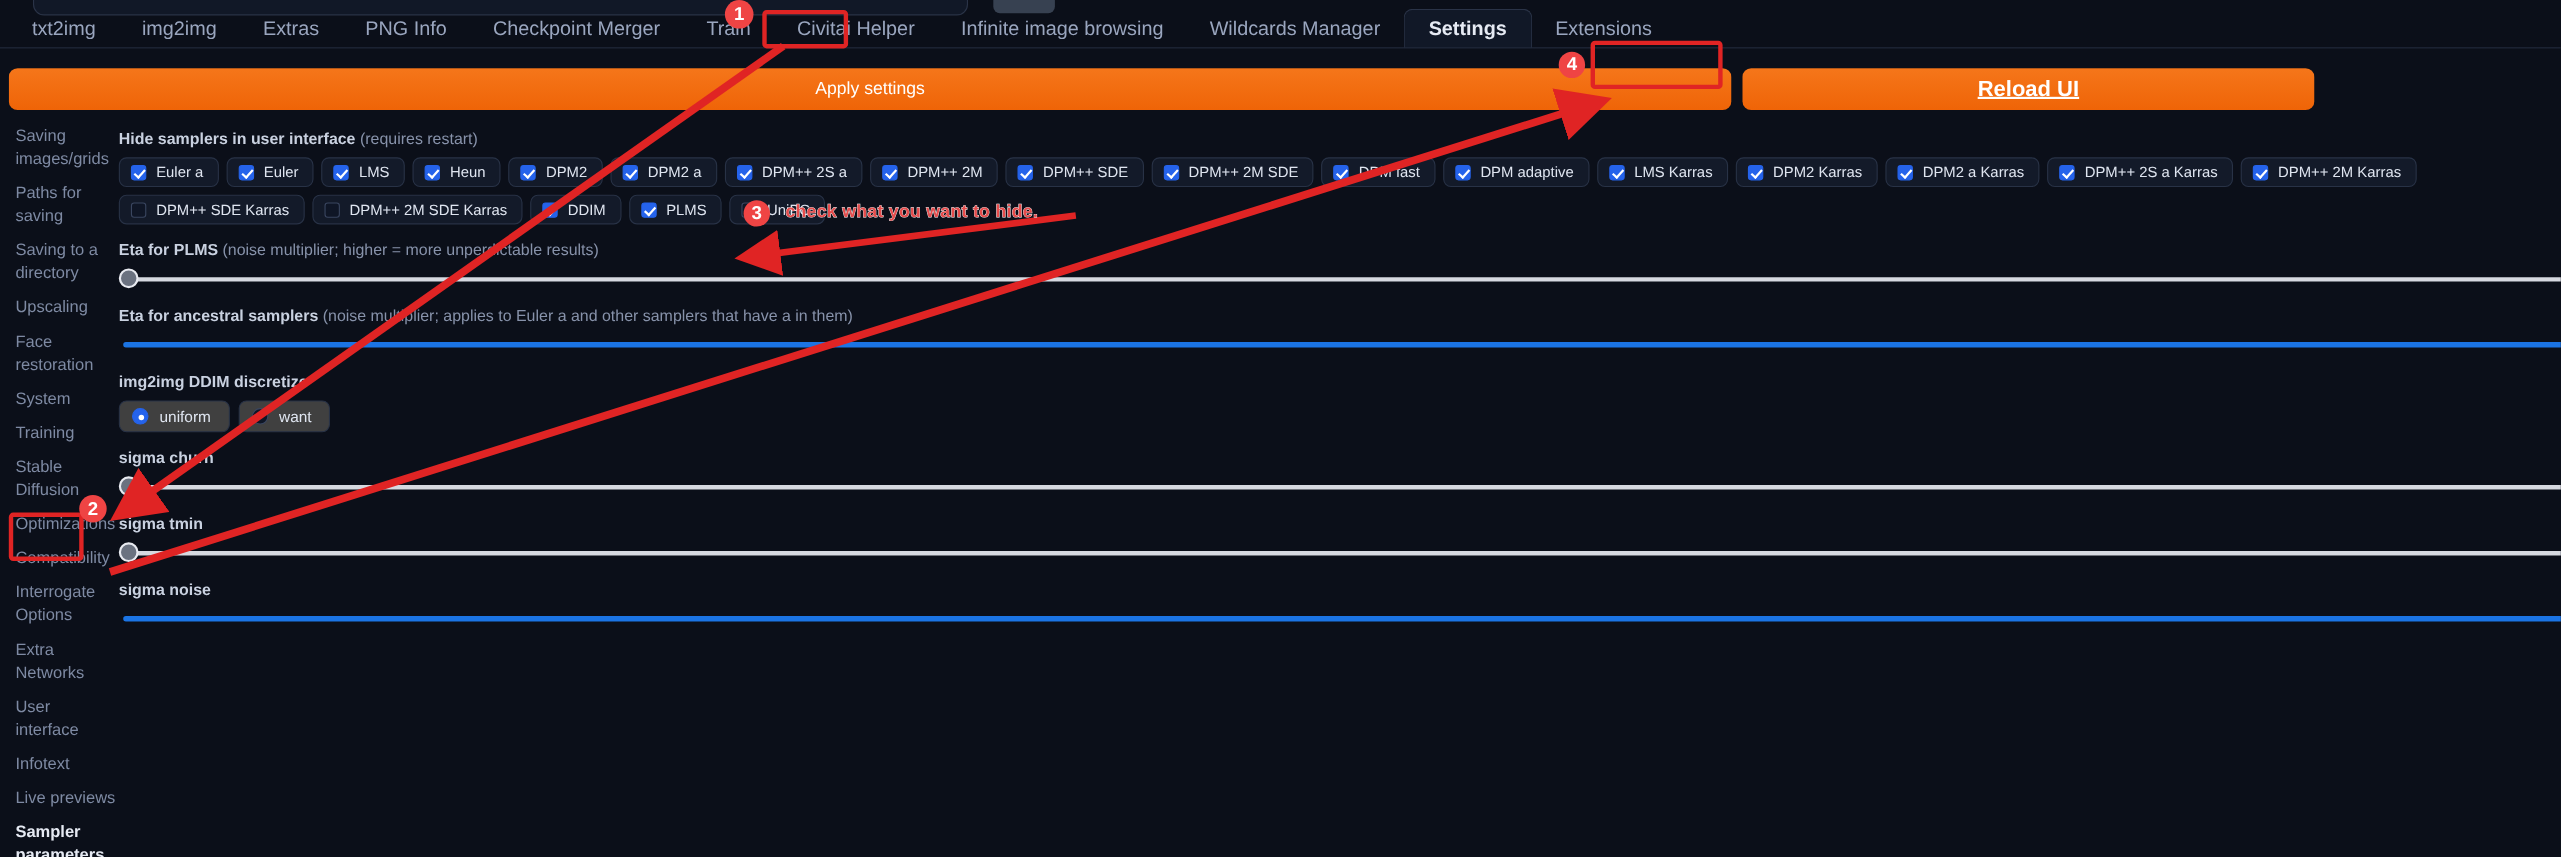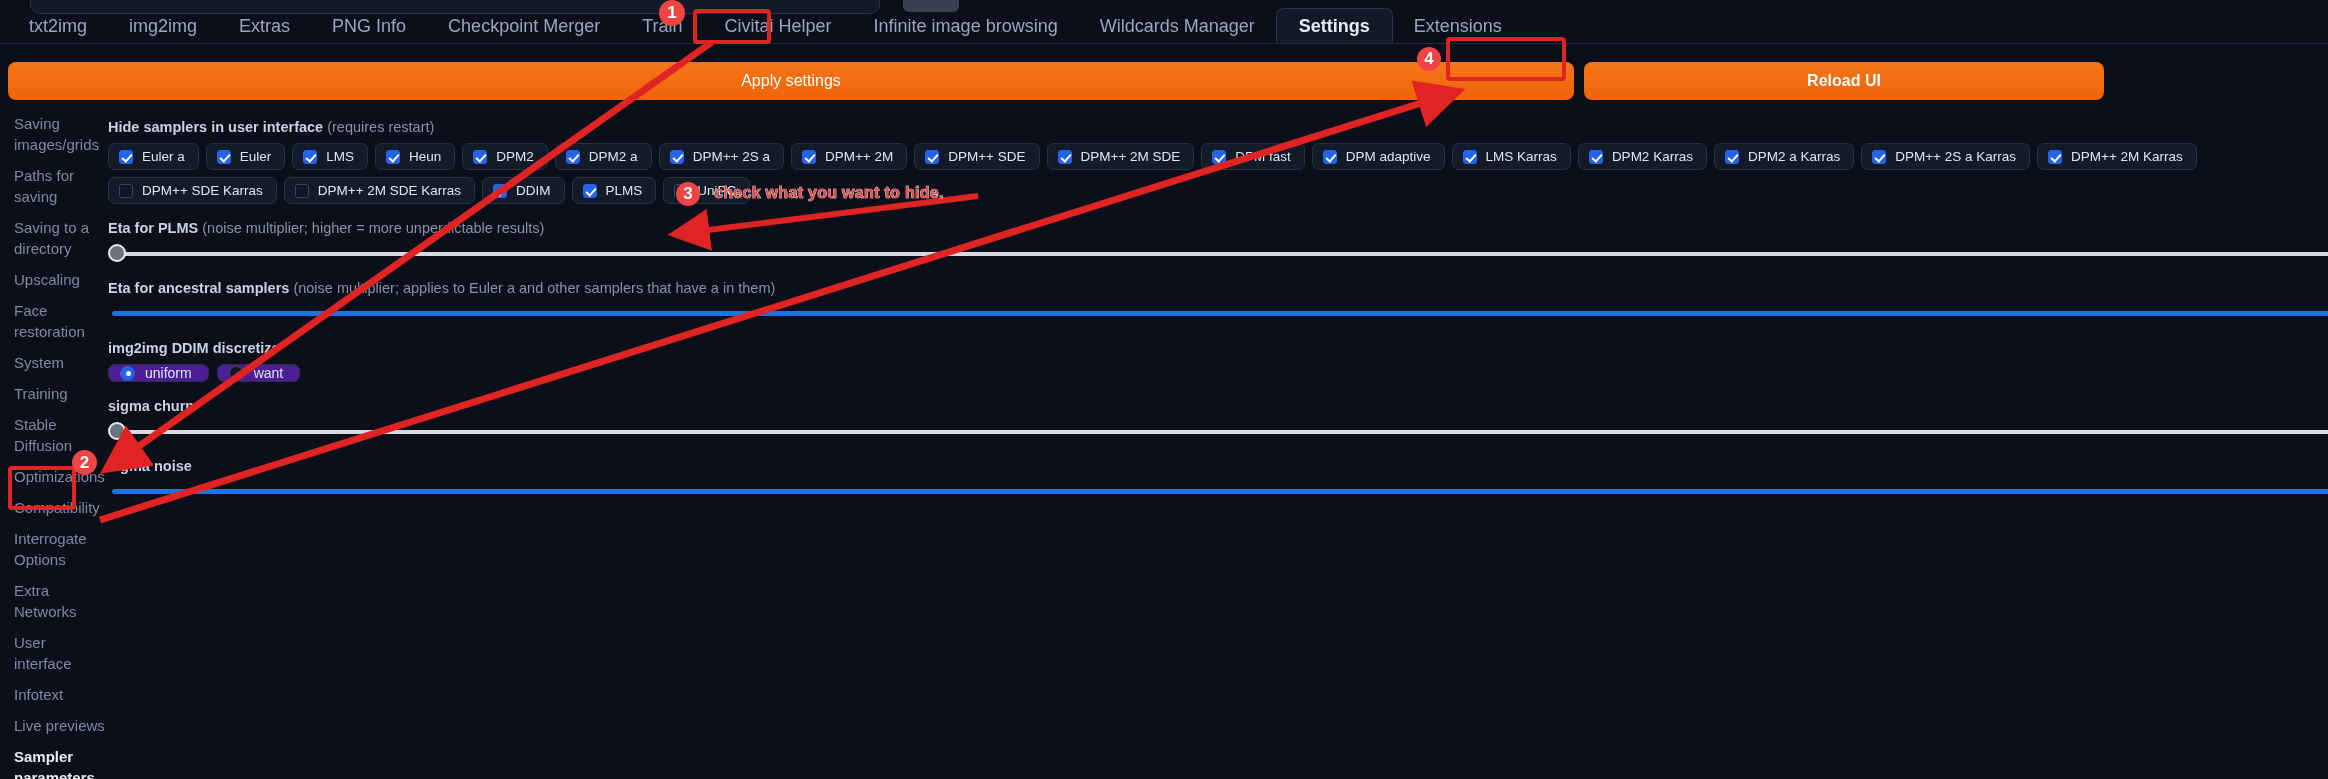--- a/index.html
+++ b/index.html
@@ -28,22 +28,22 @@
   .tabbar-underline { position:absolute; top:43px; left:0; width:2328px; height:1px; background:#232c3e; }
 
   
   .applyrow { position:absolute; top:62px; left:8px; width:2096px; height:38px; display:flex; gap:10px; }
   .apply-btn { flex:0 0 1566px; height:38px; background:#f2690d; border-radius:8px;
     color:#ffffff; font-size:16px; display:flex; align-items:center; justify-content:center;
     border:0; cursor:pointer; font-family:"Liberation Sans", sans-serif;
     background-image:linear-gradient(180deg,#f5761a 0%,#ef6407 100%); }
   .reload-wrap { flex:1 1 auto; height:38px; background:#f2690d; border-radius:8px;
     background-image:linear-gradient(180deg,#f5761a 0%,#ef6407 100%);
-    display:flex; align-items:center; justify-content:center; color:#fff; font-size:16px;
-    font-weight:bold; border:0; cursor:pointer; }
+    display:flex; align-items:center; justify-content:center; color:#fff; font-size:20px;
+    font-weight:bold; border:0; cursor:pointer;text-decoration:underline; }
 
   
   .body-split { position:absolute; top:105px; left:0; width:2328px; height:674px; }
   .sidebar { position:absolute; top:0; left:0; width:105px; padding:8px 0 0 14px; }
   .side-item { color:#7e8aa3; font-size:15px; line-height:21px; margin-bottom:10px; cursor:pointer; }
   .side-item.active { color:#e6eaf3; font-weight:bold; }
 
   .content { position:absolute; top:0; left:105px; width:2223px; height:674px; padding-top:14px; }
 
   .field-label { font-size:14.5px; color:#c9d1e0; font-weight:bold; margin-bottom:8px; padding-left:3px; }
@@ -63,22 +63,22 @@
   
   .slider-block { margin-top:16px; }
   .slider { position:relative; height:20px; margin-top:4px; }
   .track { position:absolute; top:8px; left:7px; right:-4px; height:4px; border-radius:3px; background:#d6d9e0; }
   .track.full { background:#1b74e4; height:5px; top:7px; }
   .knob { position:absolute; top:0; left:3px; width:18px; height:18px; border-radius:50%;
     background:#6b7280; border:2px solid #e8eaf0; cursor:pointer; }
 
   
   .radios { display:flex; gap:8px; padding-left:3px; margin-top:4px; }
-  .radio-chip { display:flex; align-items:center; gap:10px; height:18px; padding:0 16px 0 11px;
-    border:1px solid #283246; border-radius:7px; background:#4c1d95; cursor:pointer; }
+  .radio-chip { display:flex; align-items:center; gap:10px; height:29px; padding:0 16px 0 11px;
+    border:1px solid #283246; border-radius:7px; background:#404040; cursor:pointer; }
   .rb { width:15px; height:15px; border-radius:50%; border:1px solid #3a4660; background:#0f1626; position:relative; }
   .rb.on { background:#2563eb; border-color:#2563eb; }
   .rb.on::after { content:""; position:absolute; left:4.5px; top:4.5px; width:5px; height:5px;
     border-radius:50%; background:#fff; }
   .radio-label { color:#dfe5f0; font-size:14px; }
 
   
   .dropdown { margin-top:5px; height:42px; background:#1f2937; border:1px solid #2a3347;
     border-radius:8px; display:flex; align-items:center; padding-left:22px;
     color:#dfe5f0; font-size:14.5px; cursor:pointer; width:2210px; }
@@ -277,20 +277,27 @@
       </div>
 
       <div class="slider-block">
         <div class="field-label">sigma churn</div>
         <div class="slider">
           <div class="track"></div>
           <div class="knob"></div>
         </div>
       </div>
 
+      <div class="slider-block">
+        <div class="field-label">sigma tmin</div>
+        <div class="slider">
+          <div class="track"></div>
+          <div class="knob"></div>
+        </div>
+      </div>
 
       <div class="slider-block">
         <div class="field-label">sigma noise</div>
         <div class="slider">
           <div class="track full"></div>
         </div>
       </div>
 
 
     </div>

